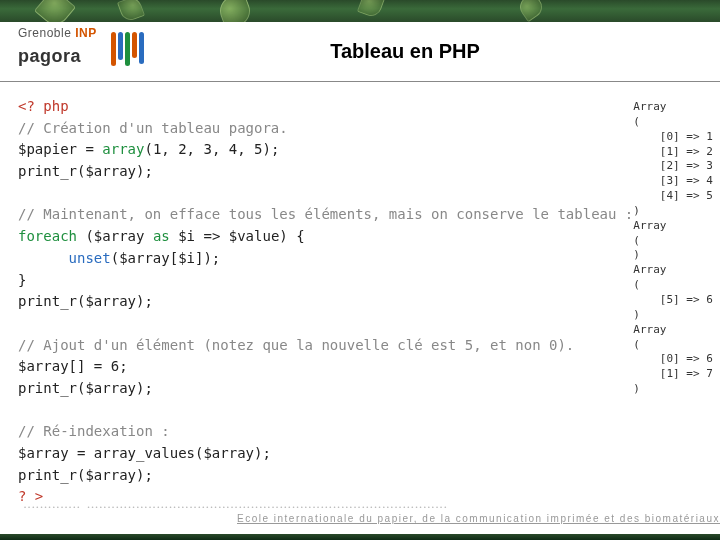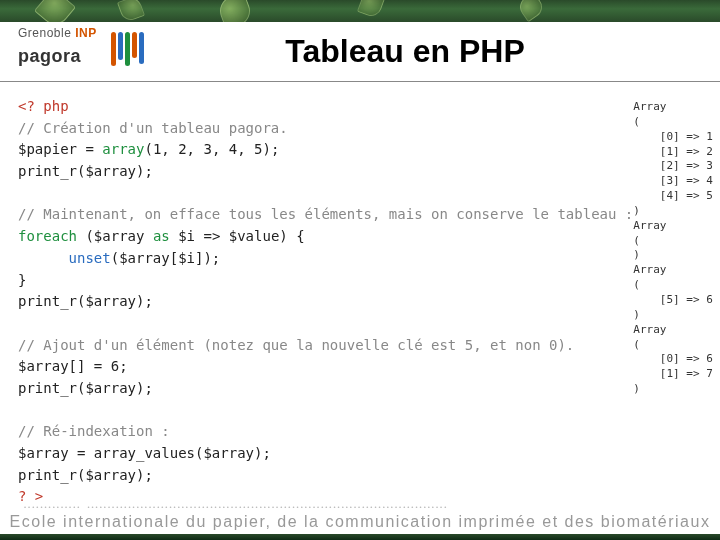--- a/index.html
+++ b/index.html
@@ -57,21 +57,21 @@
     gap: 2px;
   }
   .logo-bars span {
     display: inline-block;
     width: 5px;
     border-radius: 3px;
   }
   .slide-title {
     flex: 1;
     text-align: center;
-    font-size: 32px;
+    font-size: 20px;
     font-weight: bold;
     color: #000;
     padding-right: 80px;
   }
   .content {
     display: flex;
     padding: 14px 18px 0 18px;
   }
   .code-col {
     flex: 1;
@@ -109,25 +109,26 @@
     gap: 6px;
   }
   .dots {
     flex: 0 0 auto;
     letter-spacing: 2px;
     font-size: 6px;
     color: #bbb;
   }
   .dots.long { flex: 1; overflow: hidden; }
   .footer-text {
-    text-align: center;
-    font-size: 16px;
+    text-align: right;
+    font-size: 10px;
     color: #999;
     letter-spacing: 1.5px;
     margin-top: 3px;
+    text-decoration: underline;
   }
   .bottom-banner {
     position: absolute;
     left: 0; right: 0; bottom: 0;
     height: 6px;
     background: linear-gradient(to bottom, #2a4a2a, #0f2a15);
   }
 </style>
 </head>
 <body>

